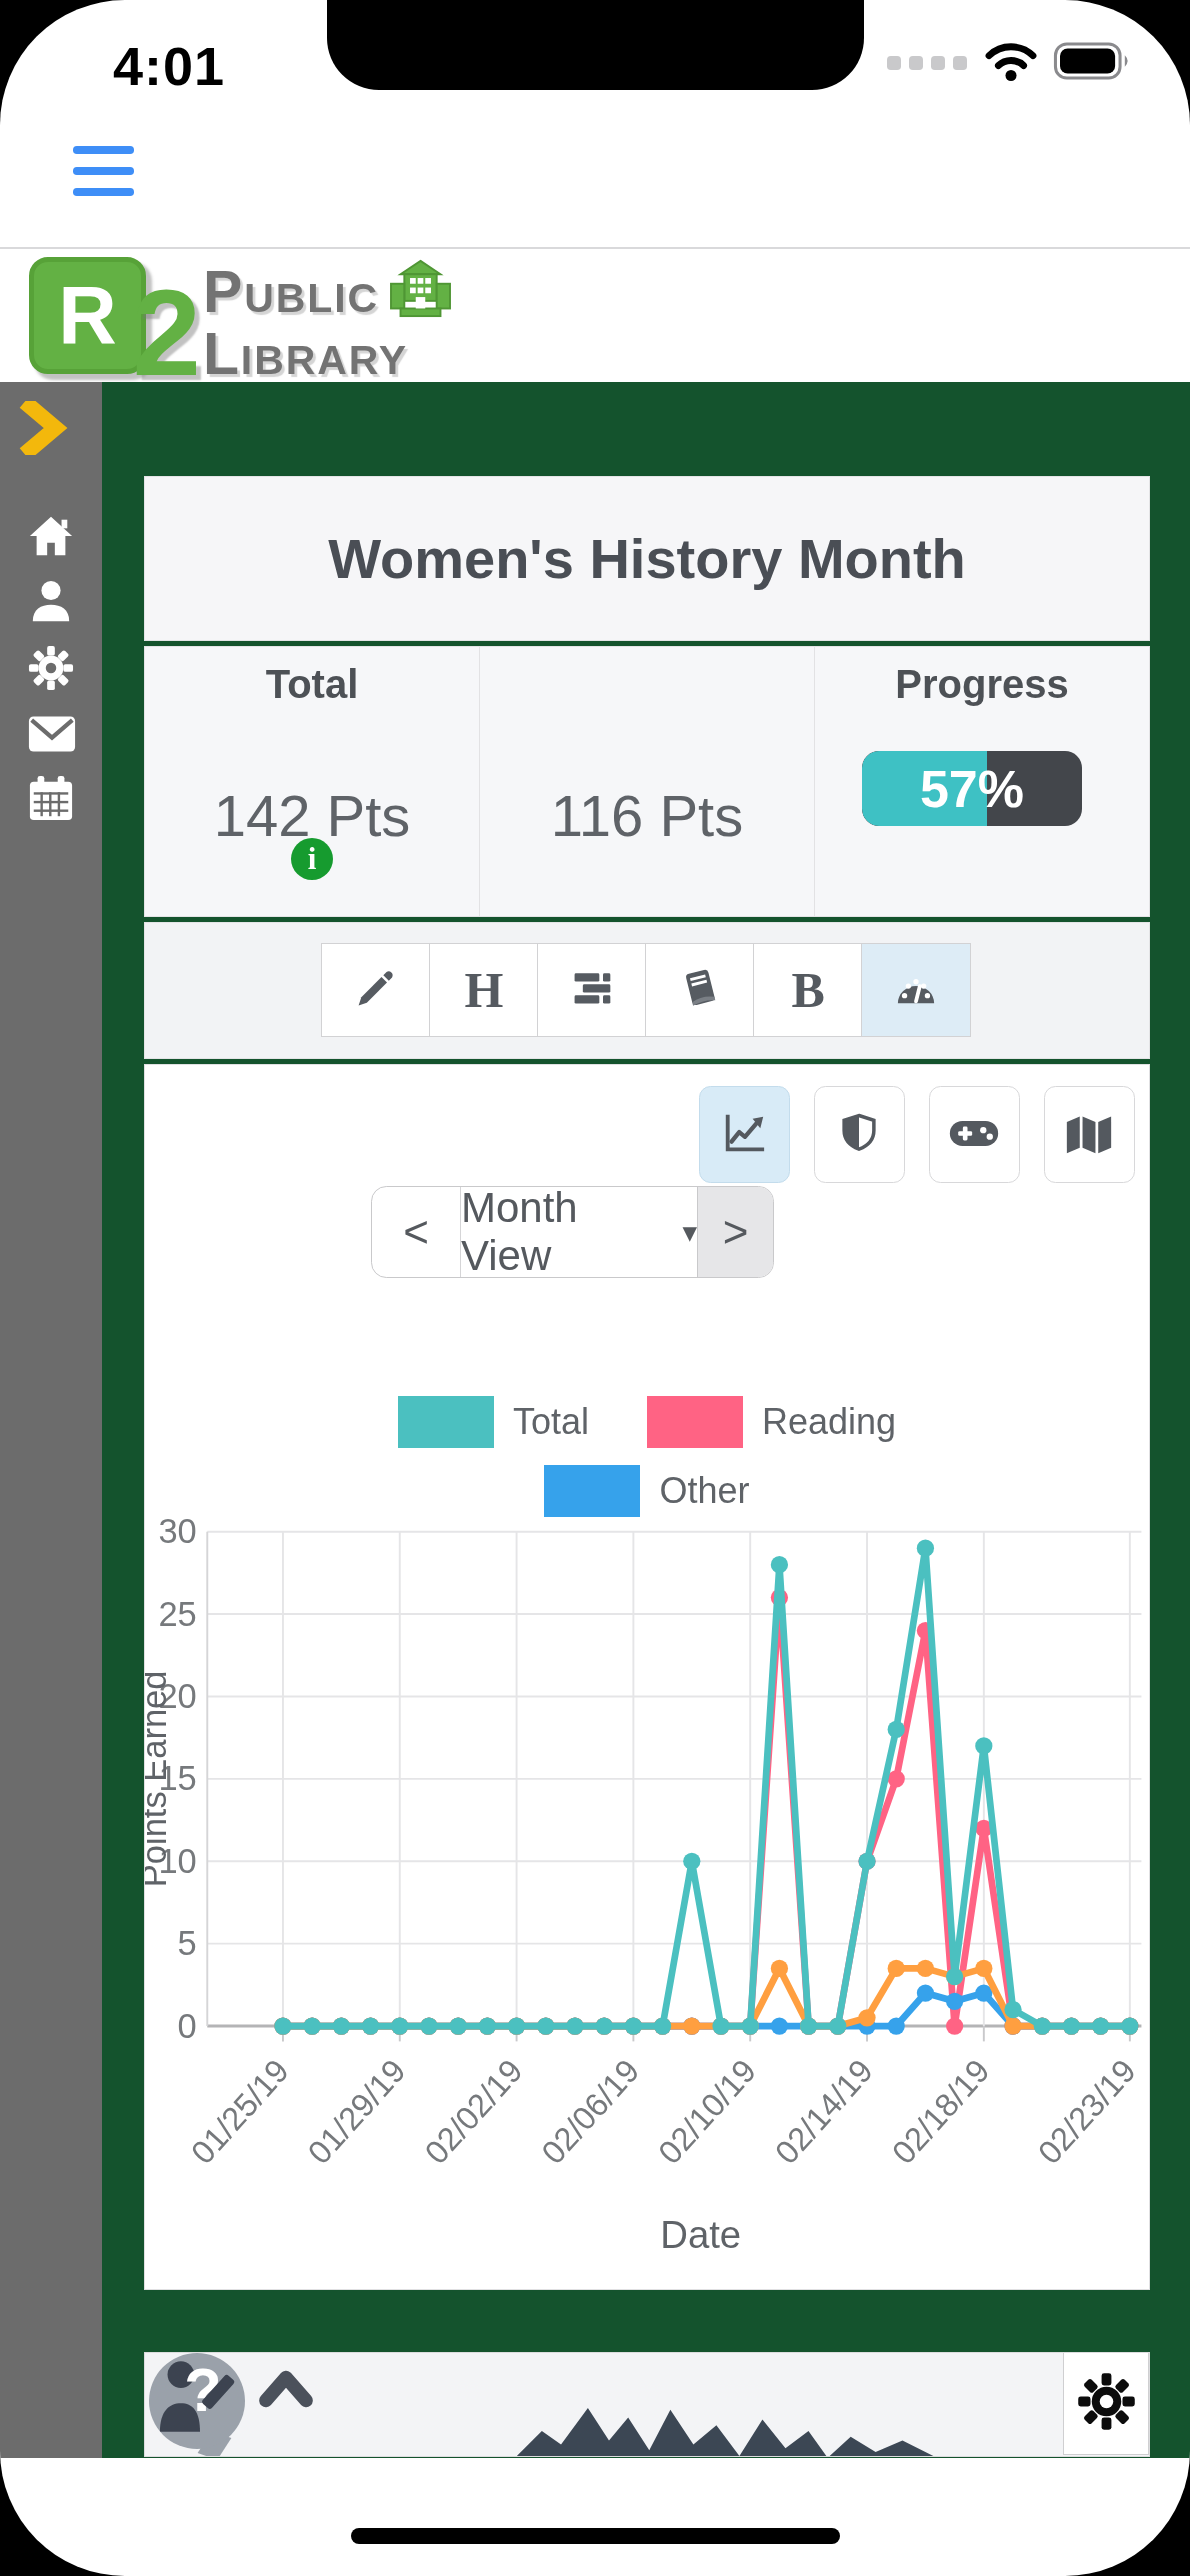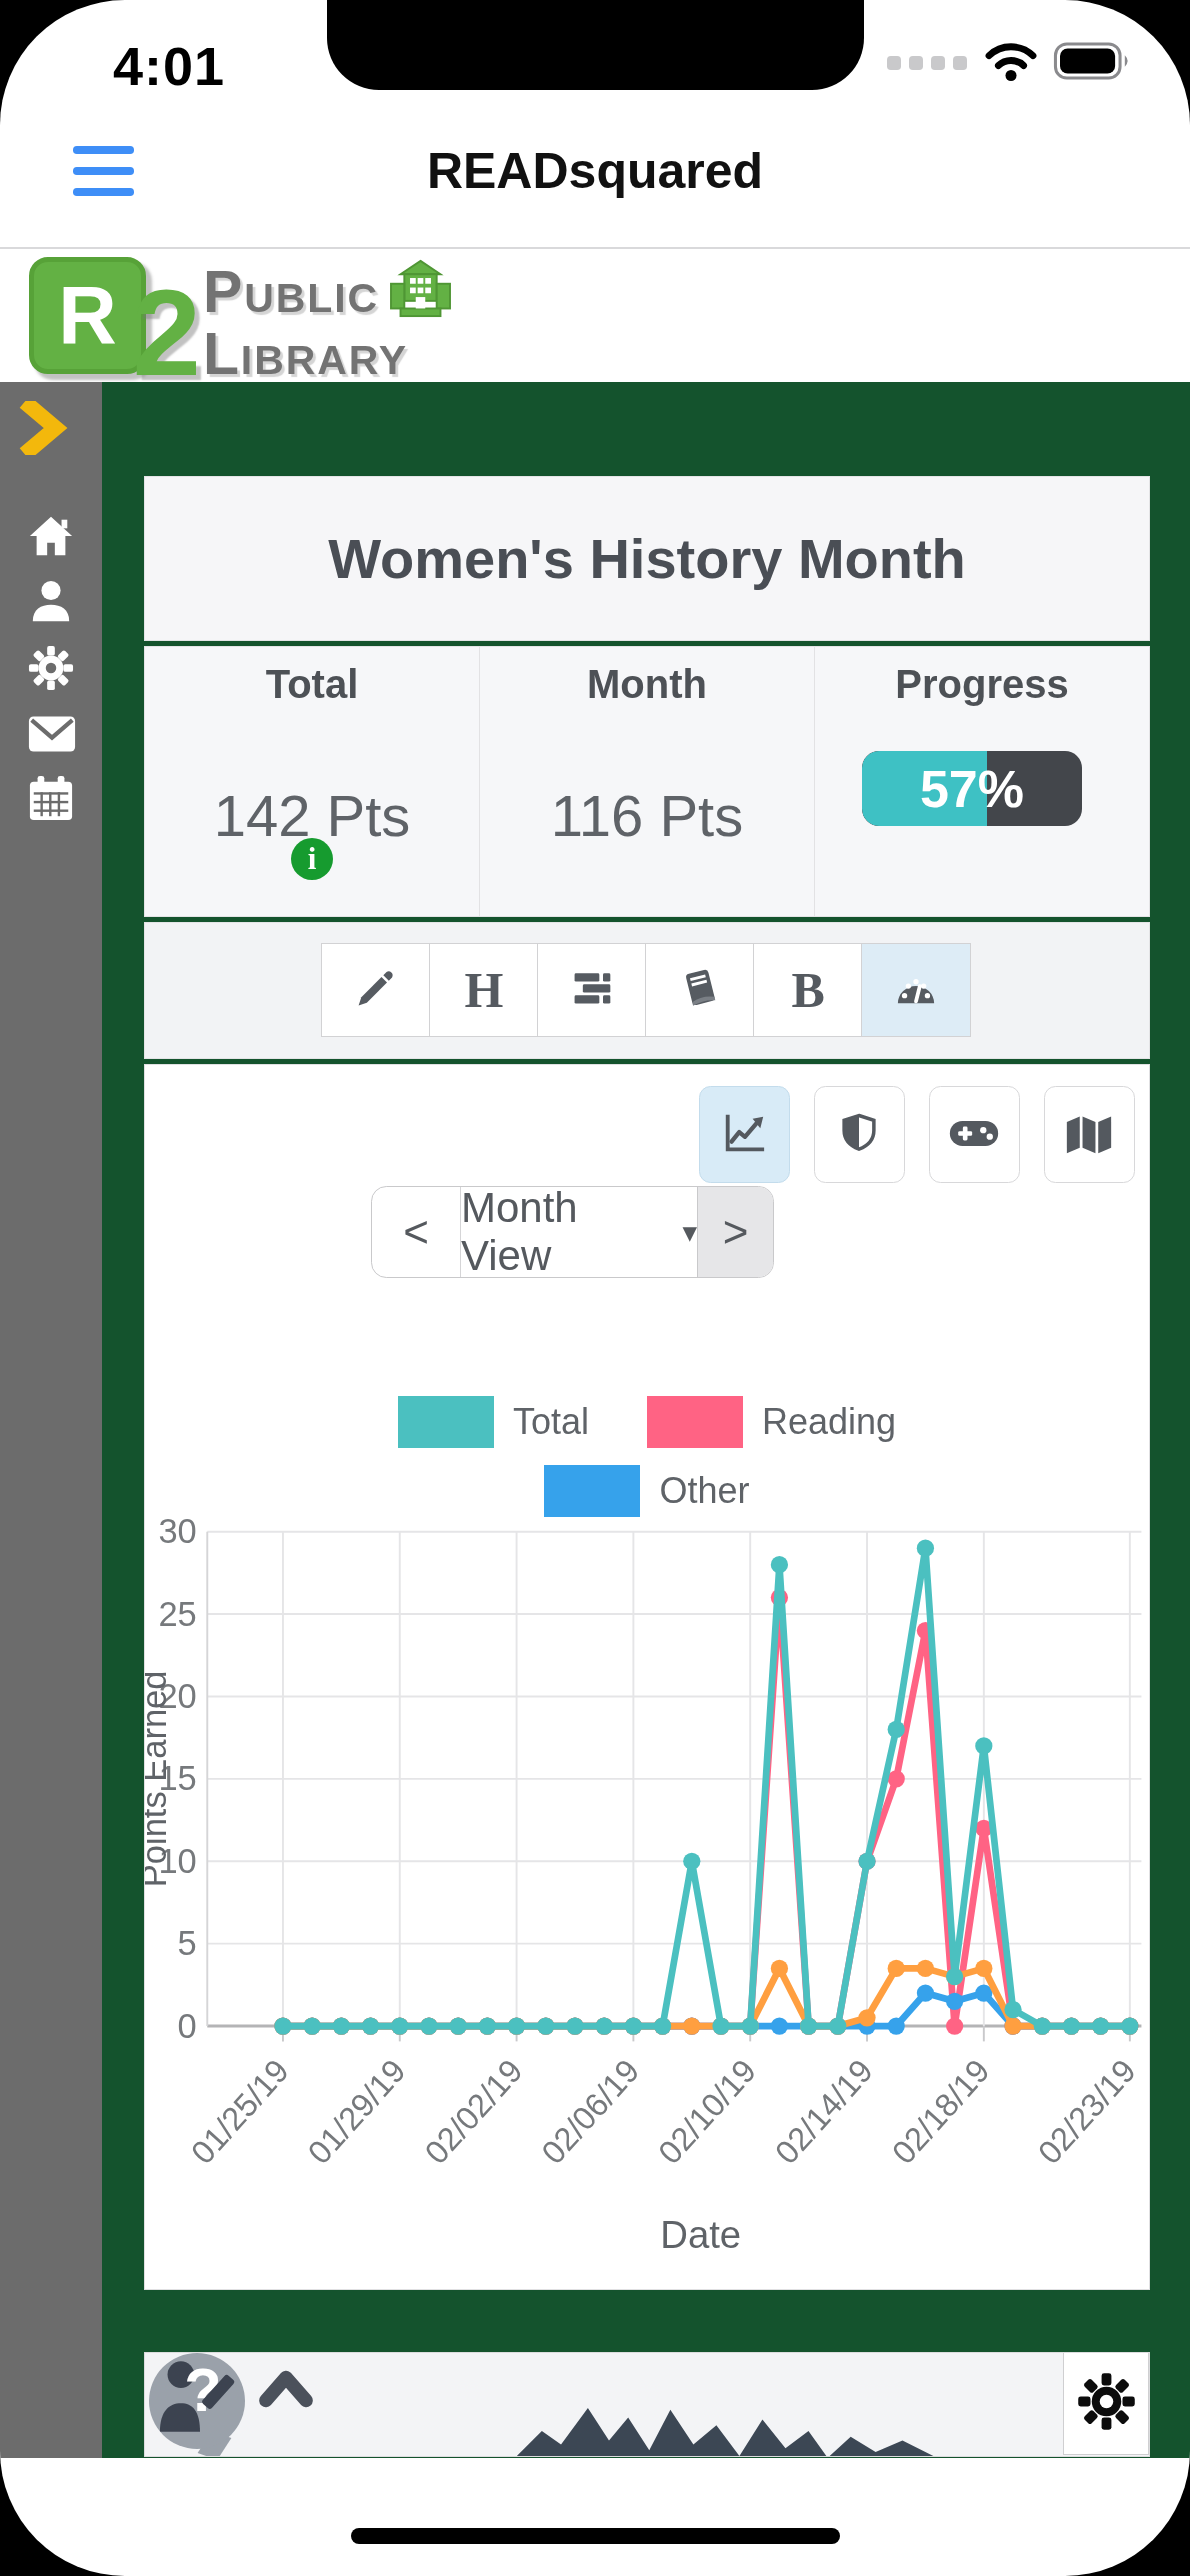--- a/index.html
+++ b/index.html
@@ -117,21 +117,20 @@
           <path d="M37.5 7 q3 3 0 6 z" fill="#8a8a8d"></path>
         </svg>
     </span>
   </div>
 
   <div class="hamburger">
       <i></i>
       <i></i>
       <i></i>
     </div>
-  <div class="app-title">READsquared</div>
   <div class="header-divider"></div>
 
   <div class="logo-band">
     <div class="logo">
       <div class="r-sq">R</div>
       <div class="r-two">2</div>
       <div class="logo-words">
         <div class="lw">
             <span>Public</span>
           <span class="building">
@@ -226,21 +225,20 @@
         <h1>Women's History Month</h1>
       </div>
 
       <div class="card stats-card">
         <div class="stat-col">
           <div class="stat-label">Total</div>
           <div class="stat-value">142 Pts</div>
           <div class="info-badge">i</div>
         </div>
         <div class="stat-col">
-          <div class="stat-label">Month</div>
           <div class="stat-value">116 Pts</div>
         </div>
         <div class="stat-col">
           <div class="stat-label">Progress</div>
           <div class="progress">
             <div class="progress-fill" style="width: 57%;"></div>
             <div class="progress-text">57%</div>
           </div>
         </div>
       </div>

